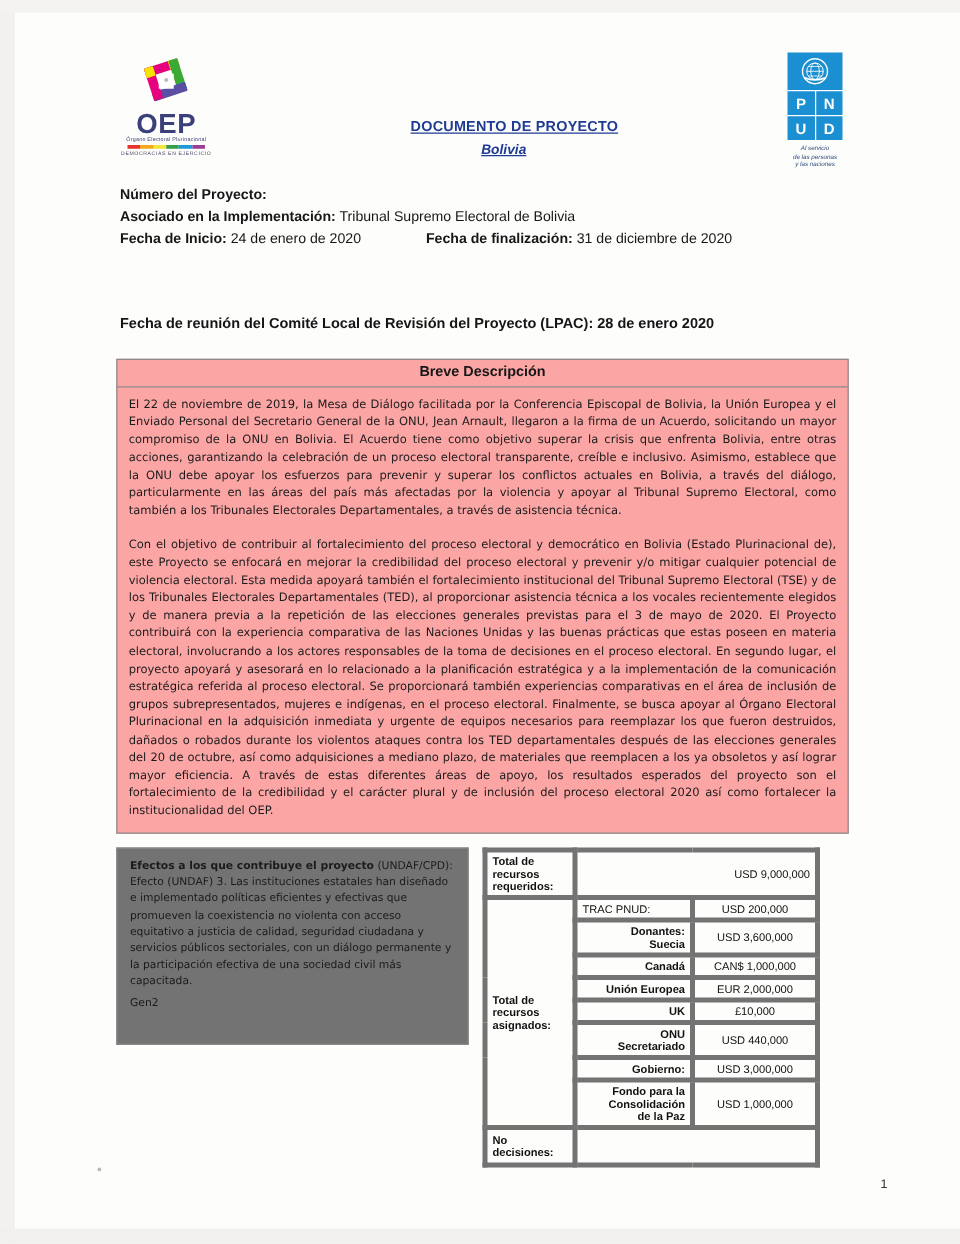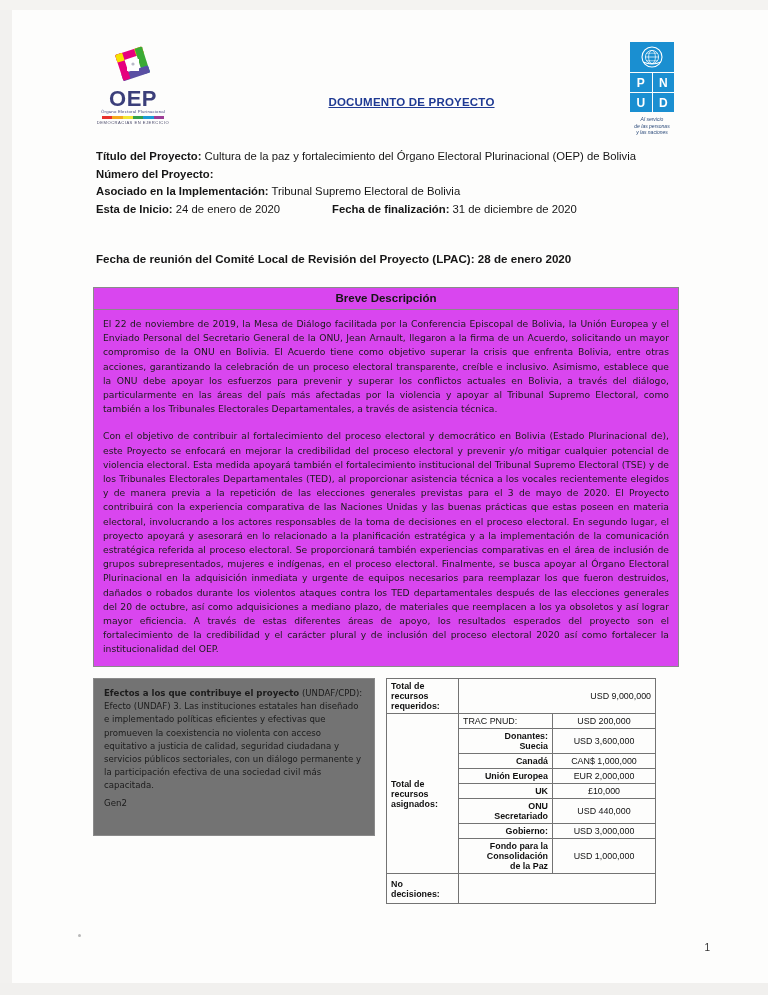--- a/index.html
+++ b/index.html
@@ -141,21 +141,21 @@
     color: #161616;
   }
   .lpac span.val { font-weight: bold; }
 
   
   .desc-box {
     position: absolute;
     left: 93px; top: 287px;
     width: 586px;
     border: 1px solid #8a8a8a;
-    background: #d946ef;
+    background: #fca5a5;
   }
   .desc-head {
     border-bottom: 1px solid #8a8a8a;
     text-align: center;
     font-size: 11.5px;
     font-weight: bold;
     padding: 4px 0 5px;
     color: #161616;
   }
   .desc-body {
@@ -211,21 +211,21 @@
   }
 
   
   .res-table {
     width: 270px;
     border-collapse: collapse;
     font-size: 8.9px;
     color: #111;
   }
   .res-table td {
-    border: 1px solid #737373;
+    border: 4px solid #737373;
     padding: 2px 4px;
     vertical-align: middle;
   }
   .lbl-left {
     font-weight: bold;
     text-align: left;
     width: 72px;
     vertical-align: top;
     padding-top: 4px;
   }
@@ -291,20 +291,21 @@
           <i style="background:#f2e534"></i>
           <i style="background:#34a04a"></i>
           <i style="background:#1b9ad6"></i>
           <i style="background:#9c3c96"></i>
       </div>
       <div class="oep-slogan">DEMOCRACIAS EN EJERCICIO</div>
     </div>
 
     <div class="doc-title-wrap">
       <span class="doc-title">DOCUMENTO DE PROYECTO</span>
+      <span class="doc-country">Bolivia</span>
     </div>
 
     <div class="logo-pnud">
       <div class="pnud-grid">
         <div class="pnud-emblem">
           <svg width="24" height="24" viewBox="0 0 24 24">
             <circle cx="12" cy="12" r="10" fill="none" stroke="#ffffff" stroke-width="1.1"></circle>
             <circle cx="12" cy="12" r="6.6" fill="none" stroke="#ffffff" stroke-width="0.8"></circle>
             <ellipse cx="12" cy="12" rx="3.4" ry="6.6" fill="none" stroke="#ffffff" stroke-width="0.7"></ellipse>
             <line x1="5.4" y1="12" x2="18.6" y2="12" stroke="#ffffff" stroke-width="0.7"></line>
@@ -325,30 +326,27 @@
       <div class="pnud-tag">
         <div>Al servicio</div>
         <div>de las personas</div>
         <div>y las naciones</div>
       </div>
     </div>
   </div>
 
   <div class="fields">
     <div class="fld">
-      <b>Título del Proyecto:</b><span> Cultura de la paz y fortalecimiento del Órgano Electoral Plurinacional (OEP) de Bolivia</span>
-    </div>
-    <div class="fld">
       <b>Número del Proyecto:</b><span></span>
     </div>
     <div class="fld">
       <b>Asociado en la Implementación:</b><span> Tribunal Supremo Electoral de Bolivia</span>
     </div>
     <div class="fld fld-dates">
-      <b>Esta de Inicio:</b><span> 24 de enero de 2020</span><span class="gap"></span><b>Fecha de finalización:</b><span> 31 de diciembre de 2020</span>
+      <b>Fecha de Inicio:</b><span> 24 de enero de 2020</span><span class="gap"></span><b>Fecha de finalización:</b><span> 31 de diciembre de 2020</span>
     </div>
   </div>
 
   <div class="lpac">
     <span>Fecha de reunión del Comité Local de Revisión del Proyecto (LPAC):</span><span class="val"> 28 de enero 2020</span>
   </div>
 
   <div class="desc-box">
     <div class="desc-head">Breve Descripción</div>
     <div class="desc-body">

